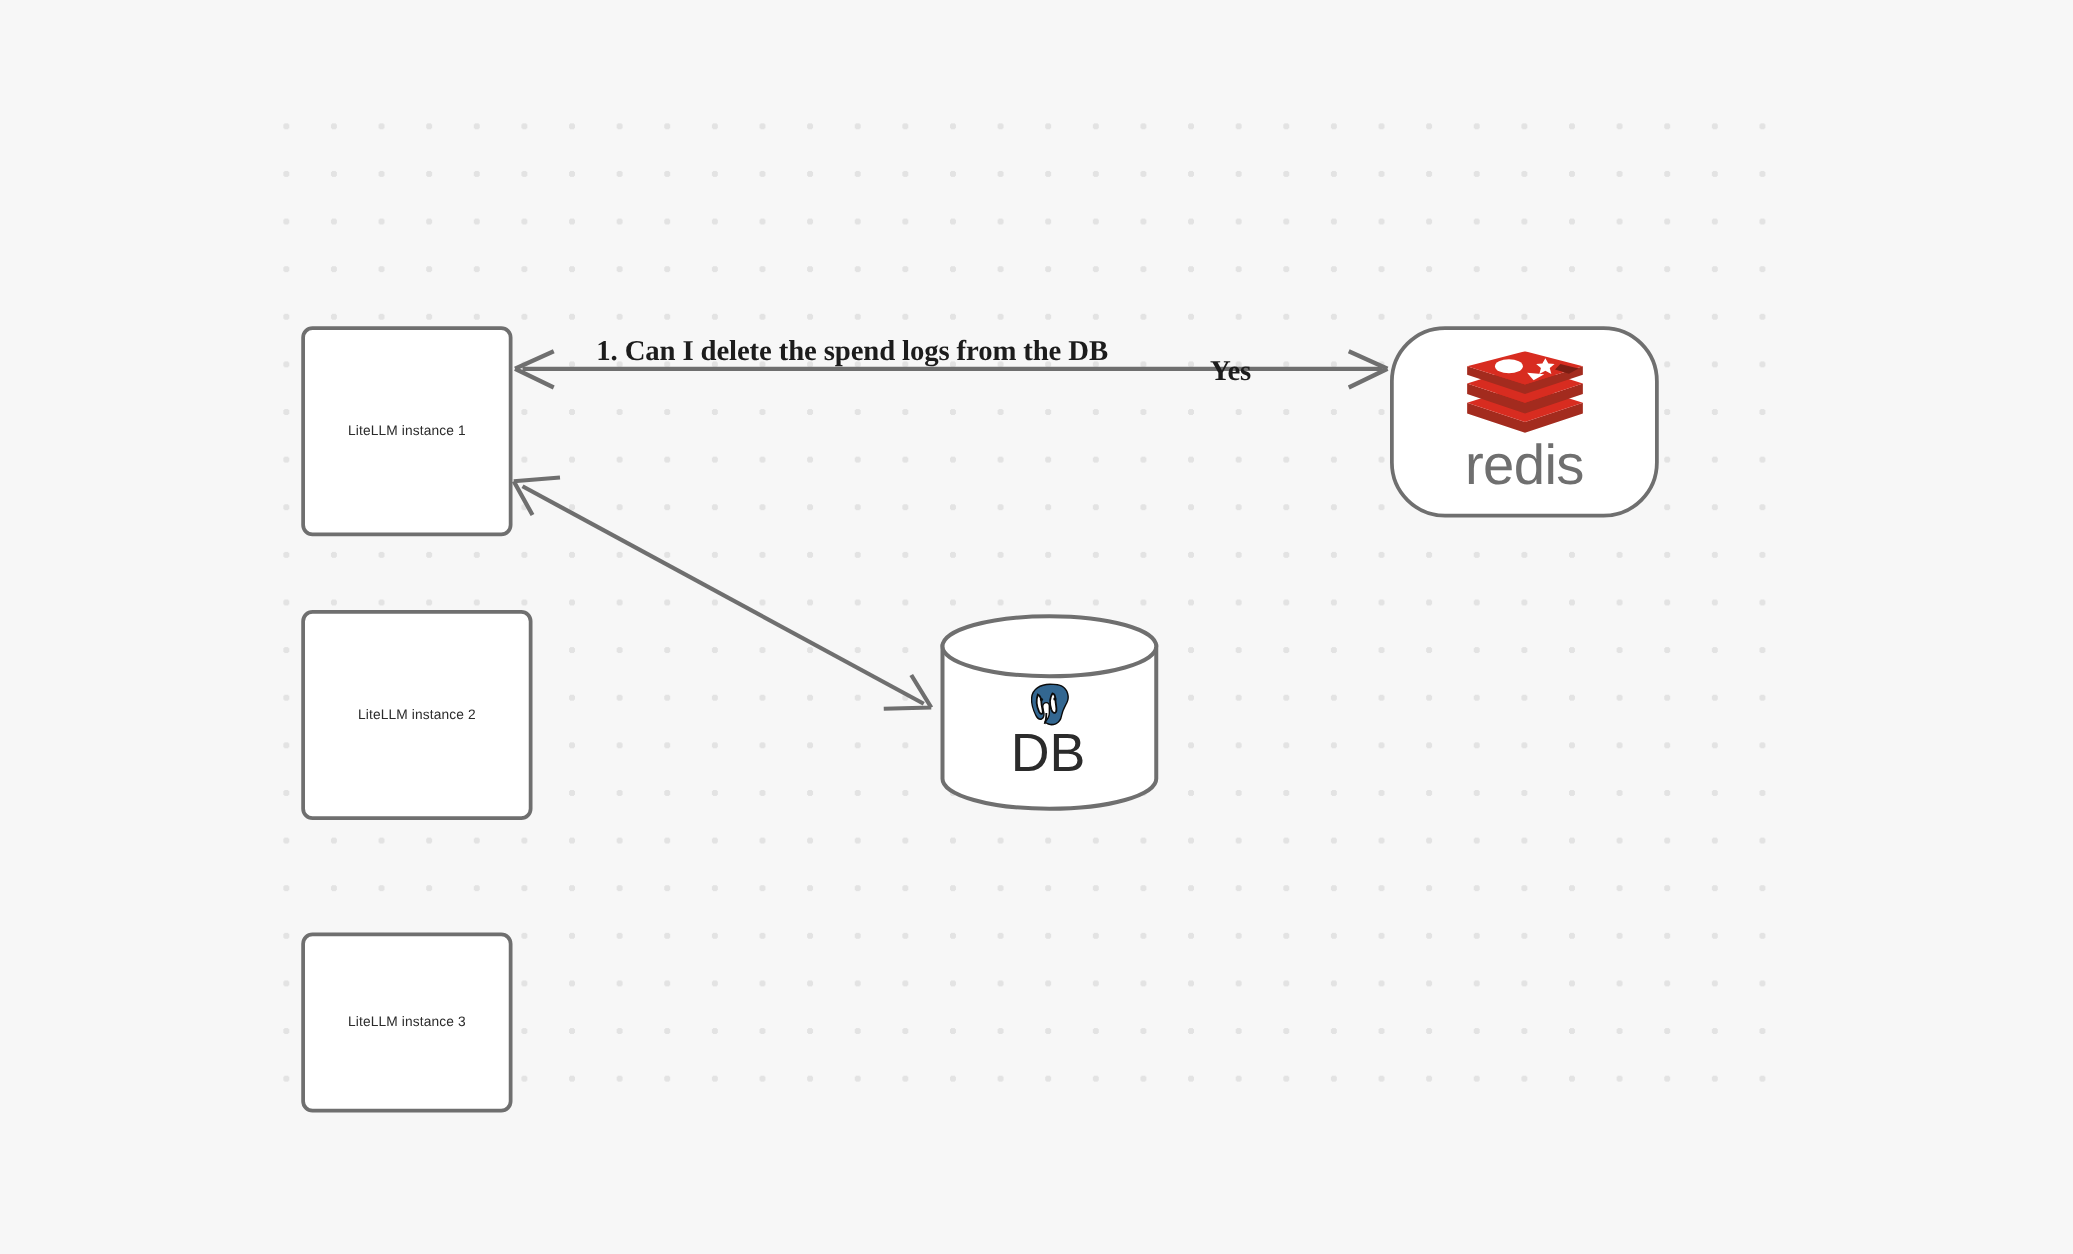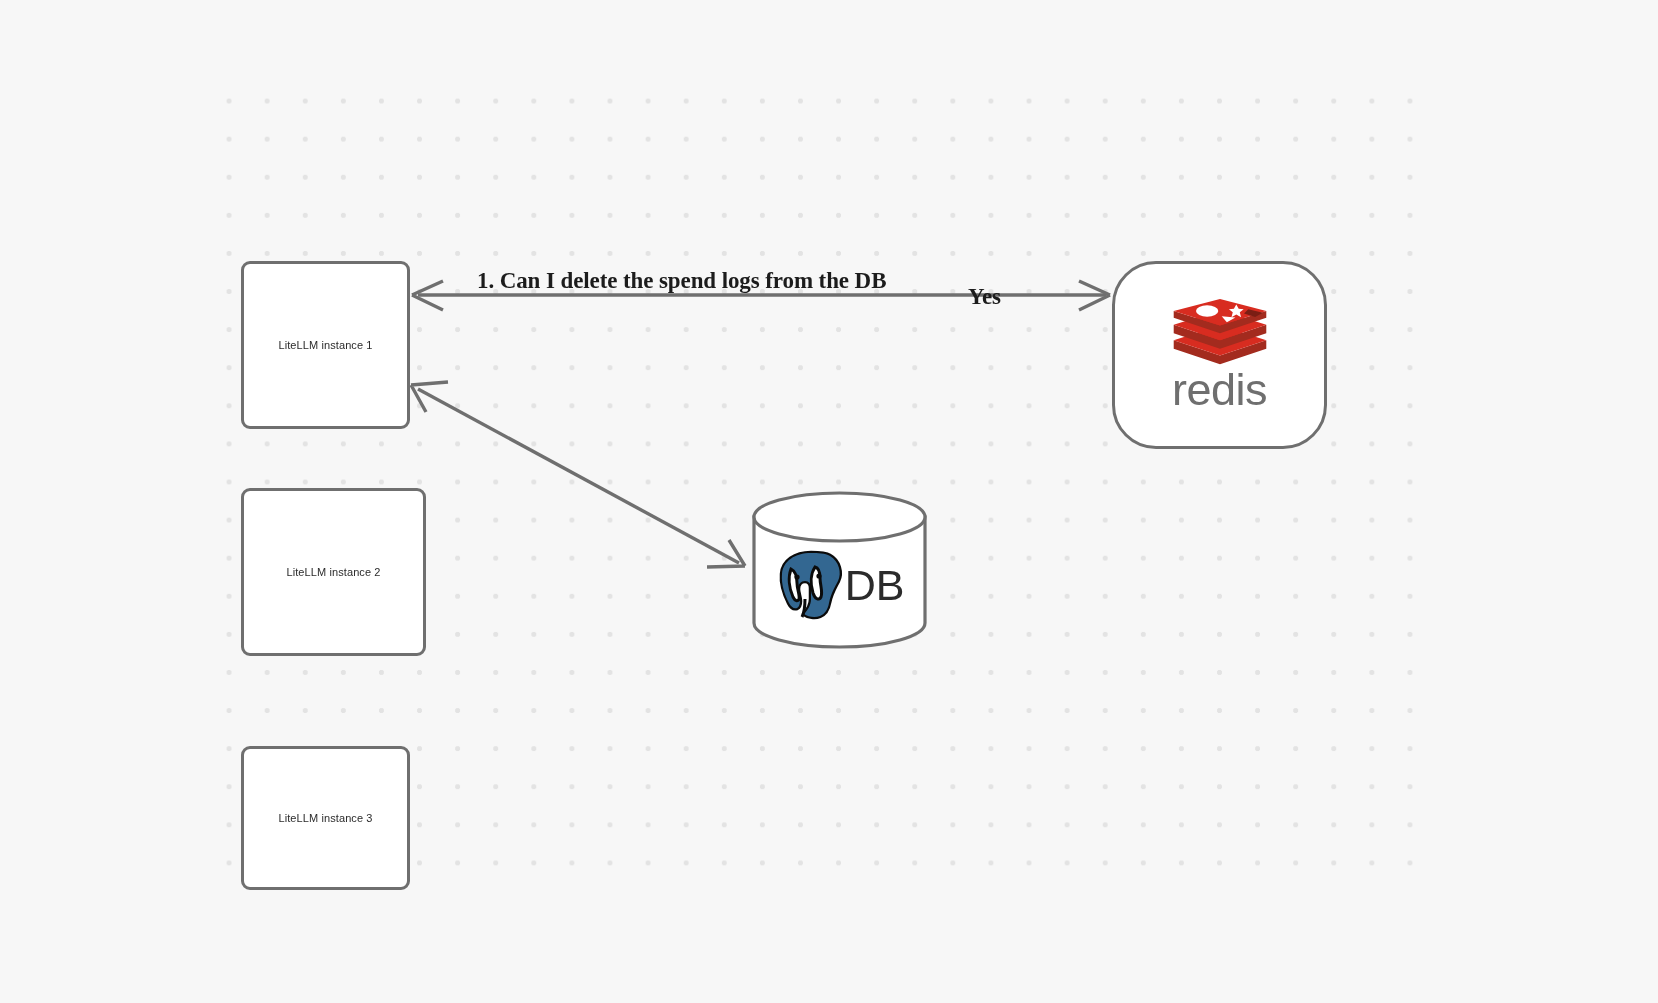--- a/index.html
+++ b/index.html
@@ -66,21 +66,21 @@
   #node-litellm-1 { left: 241px; top: 261px; width: 169px; height: 168px; }
   #node-litellm-2 { left: 241px; top: 488px; width: 185px; height: 168px; }
   #node-litellm-3 { left: 241px; top: 746px; width: 169px; height: 144px; }
 
   
   #node-redis {
     position: absolute;
     left: 1112px;
     top: 261px;
     width: 215px;
-    height: 188px;
+    height: 153px;
     box-sizing: border-box;
     background: #ffffff;
     border: 3px solid #6f6f6f;
     border-radius: 44px;
     display: flex;
     flex-direction: column;
     align-items: center;
     justify-content: center;
   }
   #redis-logo-mark { width: 112px; height: 72px; display: block; }
@@ -104,20 +104,21 @@
   #db-cylinder-svg { position: absolute; left: 0; top: 0; }
   #db-logo-row {
     position: absolute;
     left: 0;
     top: 55px;
     width: 177px;
     height: 80px;
     display: flex;
     align-items: center;
     justify-content: center;
+    flex-direction: column;
   }
   #pg-elephant-svg { width: 72px; height: 76px; display: block; }
   #db-text {
     font-family: "Liberation Sans", sans-serif;
     font-size: 43px;
     color: #2b2b2b;
     line-height: 1;
     margin-left: -2px;
   }
 

